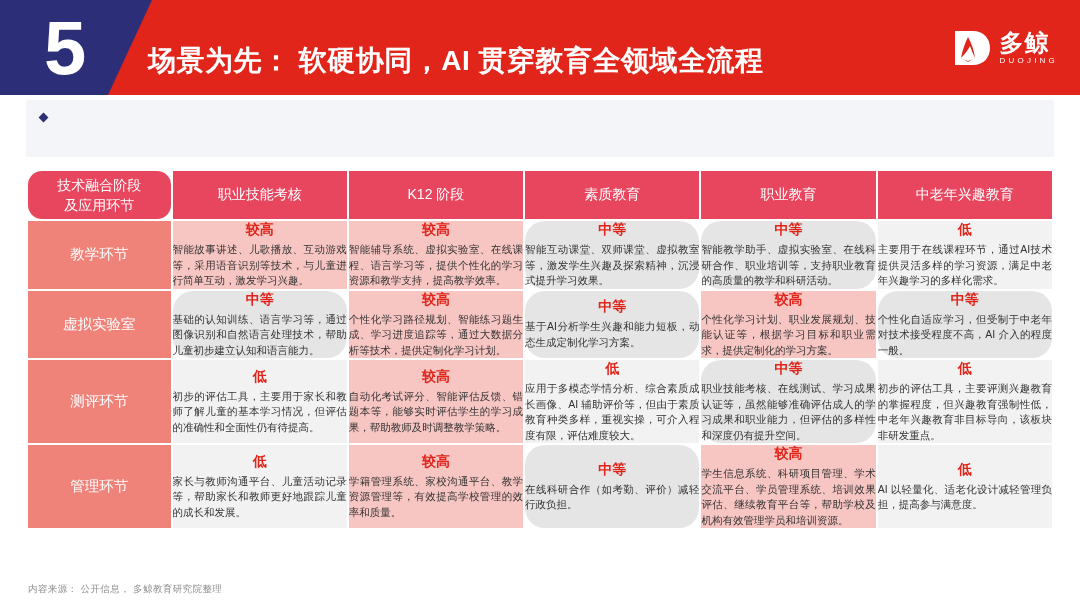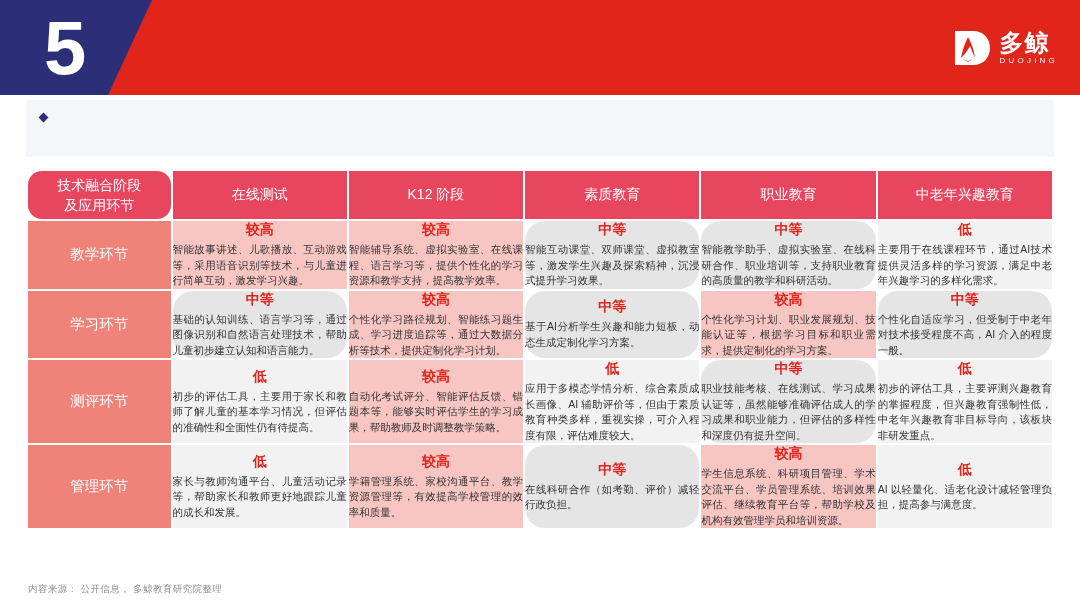--- a/index.html
+++ b/index.html
@@ -91,20 +91,21 @@
   .footer{
     position:absolute;left:28px;top:583px;font-size:9.5px;color:#8d8d8d;letter-spacing:.4px;
   }
 </style>
 </head>
 <body>
 
 <div class="header">
   <div class="header-navy"></div>
   <div class="badge-num">5</div>
+  <div class="header-title">场景为先： 软硬协同，AI 贯穿教育全领域全流程</div>
 
   <div class="logo">
     <div class="logo-mark">
       <svg width="42" height="42" viewBox="0 0 42 42" xmlns="http://www.w3.org/2000/svg">
         <path d="M4 4 H22 C33 4 39 12 39 21 C39 30 33 38 22 38 H4 Z" fill="#ffffff"></path>
         <path d="M17 10 C14 16 11.5 23 10 31 C14 27 17 23 19 19 C20.5 23 22 27 24 31 C23 23 20.5 16 17 10 Z" fill="#e1251b"></path>
         <path d="M10 31 C13 32.5 15 33.5 17 34 C19 33.5 21 32.5 24 31 C20 33.5 17.5 34.5 17 34.8 C16.5 34.5 14 33.5 10 31 Z" fill="#e1251b"></path>
       </svg>
     </div>
     <div class="logo-text">
@@ -120,21 +121,21 @@
   </div>
 </div>
 
 <table class="table">
   <thead>
     <tr>
       <th class="th-first">
         <div>技术融合阶段</div>
         <div>及应用环节</div>
       </th>
-      <th class="th-col">在线测试</th>
+      <th class="th-col">职业技能考核</th>
       <th class="th-col">K12 阶段</th>
       <th class="th-col">素质教育</th>
       <th class="th-col">职业教育</th>
       <th class="th-col">中老年兴趣教育</th>
     </tr>
   </thead>
   <tbody>
 
     <tr>
       <td class="rowhead">教学环节</td>
@@ -154,21 +155,21 @@
         <div class="cell-level">中等</div>
         <div class="cell-desc">智能教学助手、虚拟实验室、在线科研合作、职业培训等，支持职业教育的高质量的教学和科研活动。</div>
       </td>
       <td class="cell lv-low">
         <div class="cell-level">低</div>
         <div class="cell-desc">主要用于在线课程环节，通过AI技术提供灵活多样的学习资源，满足中老年兴趣学习的多样化需求。</div>
       </td>
     </tr>
 
     <tr>
-      <td class="rowhead">学习环节</td>
+      <td class="rowhead">虚拟实验室</td>
       <td class="cell lv-mid">
         <div class="cell-level">中等</div>
         <div class="cell-desc">基础的认知训练、语言学习等，通过图像识别和自然语言处理技术，帮助儿童初步建立认知和语言能力。</div>
       </td>
       <td class="cell lv-high">
         <div class="cell-level">较高</div>
         <div class="cell-desc">个性化学习路径规划、智能练习题生成、学习进度追踪等，通过大数据分析等技术，提供定制化学习计划。</div>
       </td>
       <td class="cell lv-mid">
         <div class="cell-level">中等</div>

